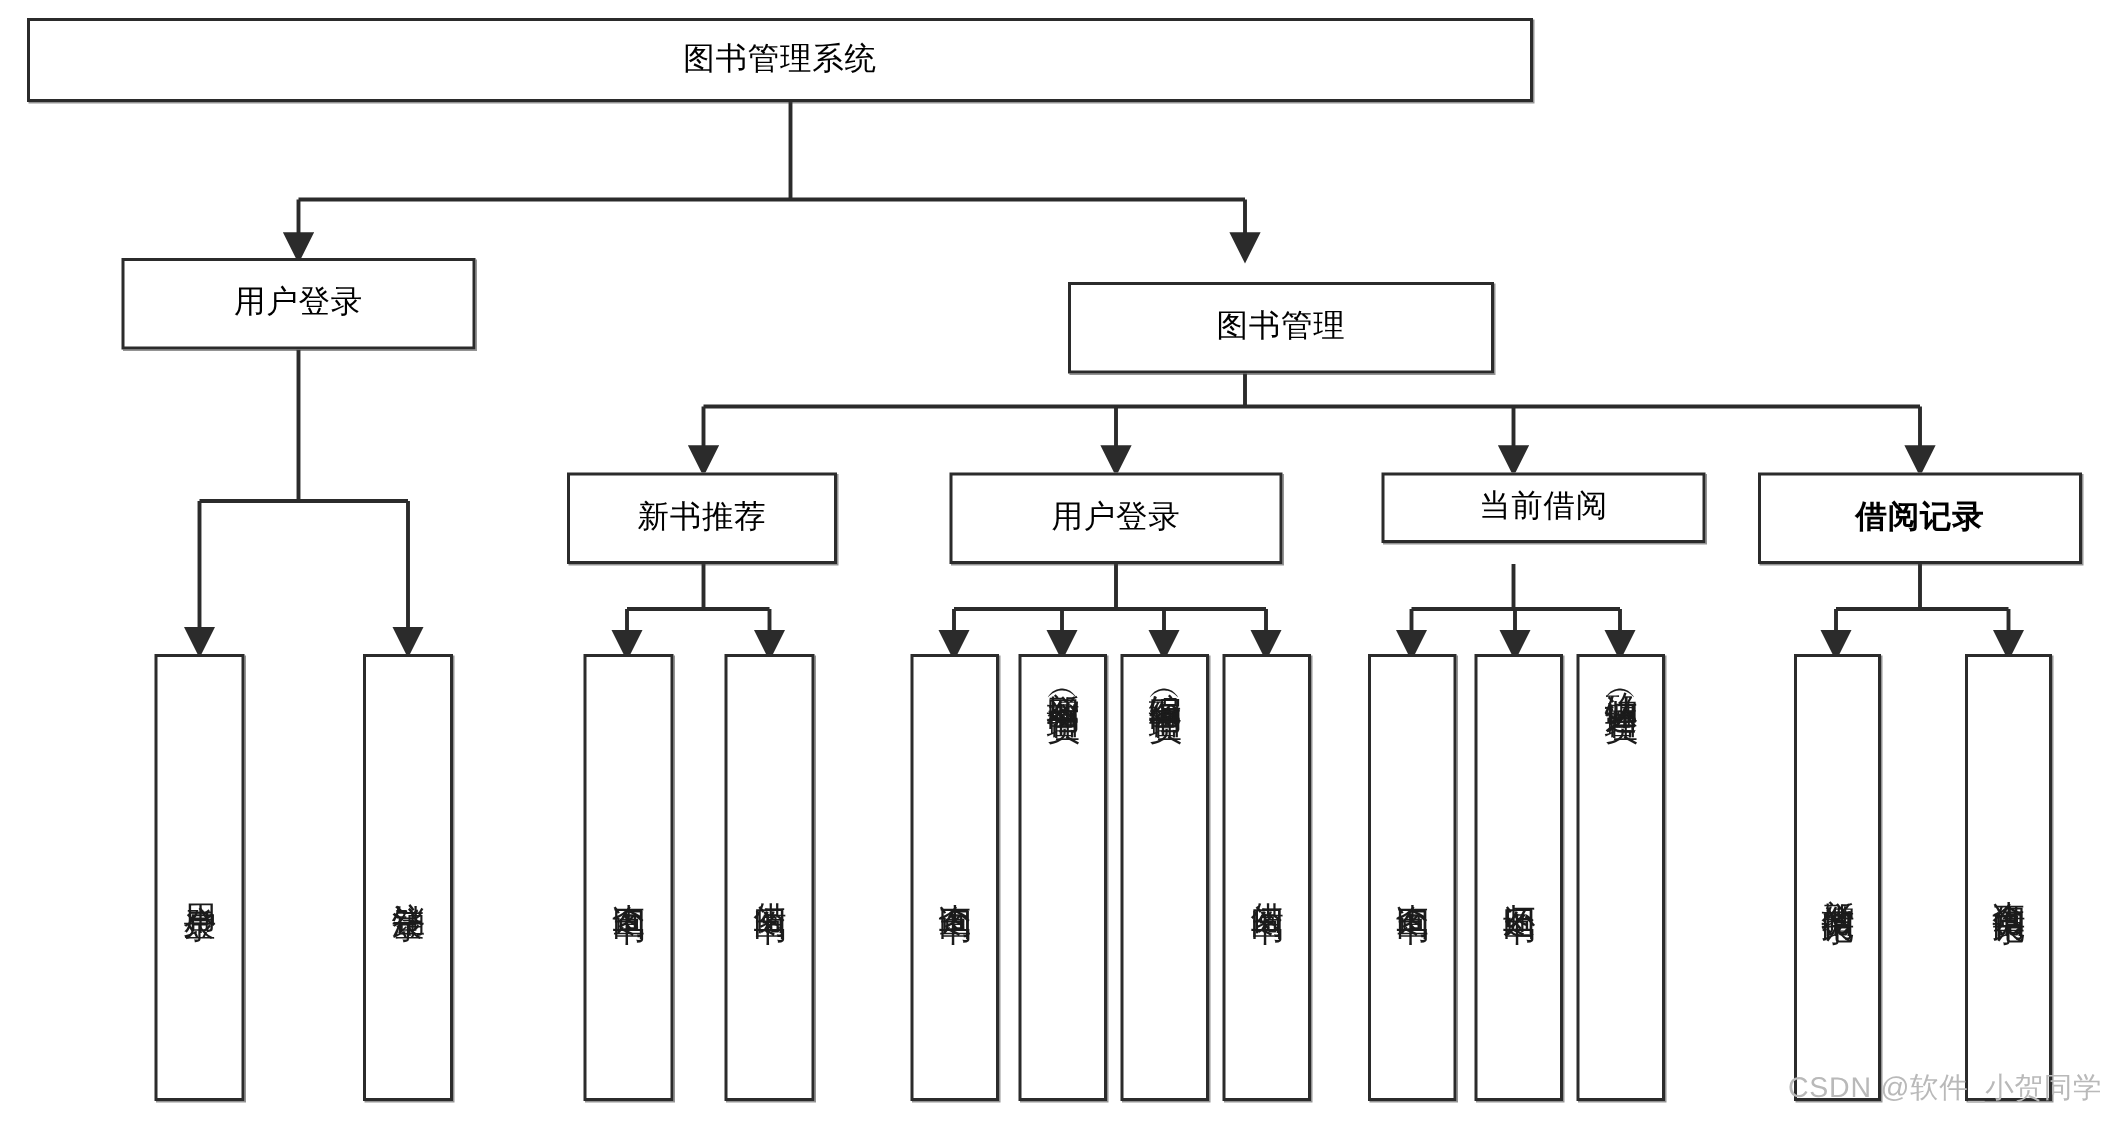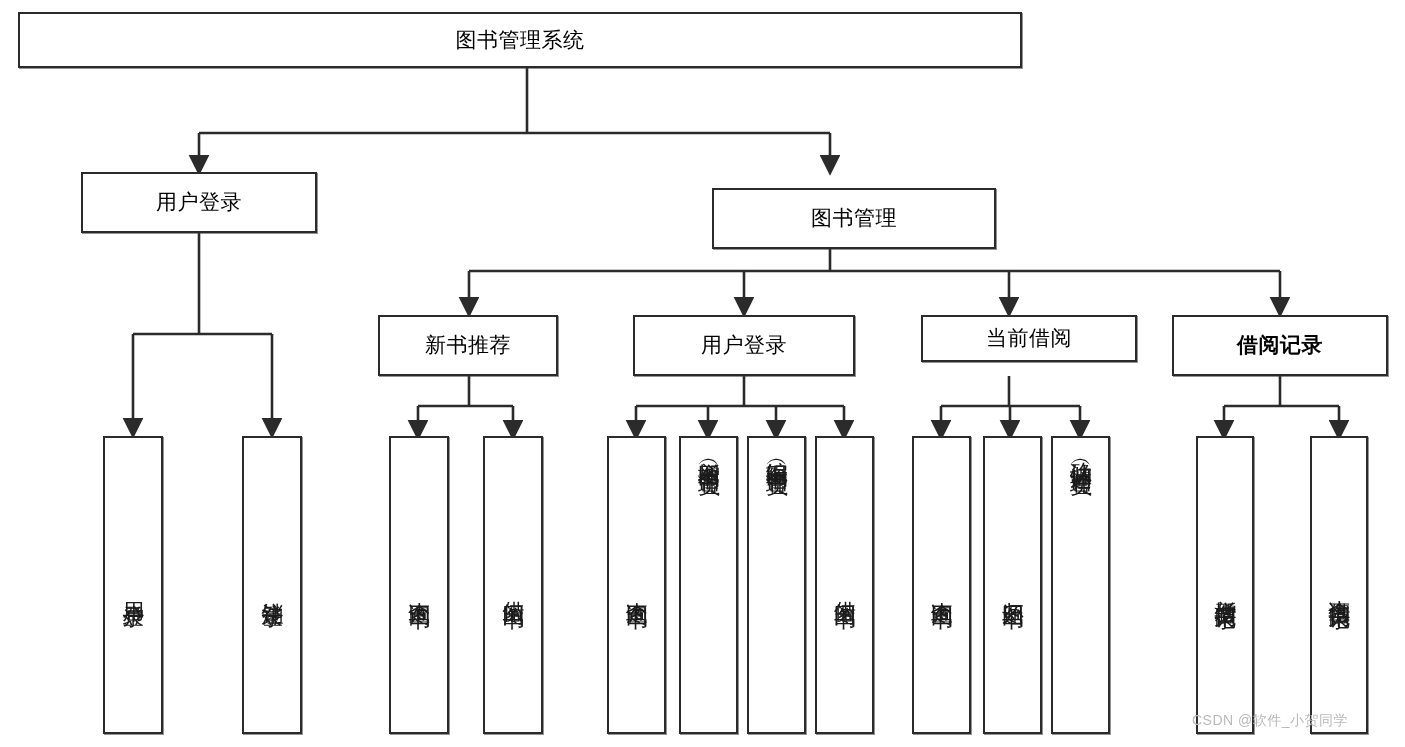--- a/index.html
+++ b/index.html
@@ -58,21 +58,21 @@
     color: #1b1b1b;
   }
   .node.leaf.center .lbl {
     margin-top: auto;
     margin-bottom: auto;
   }
   #watermark {
     position: absolute;
     left: 1192px;
     top: 712px;
-    font-size: 14px;
+    font-size: 19px;
     color: #b9b9b9;
     white-space: nowrap;
     letter-spacing: 0.5px;
   }
 </style>
 </head>
 <body>
 
 <div id="canvas">
 

